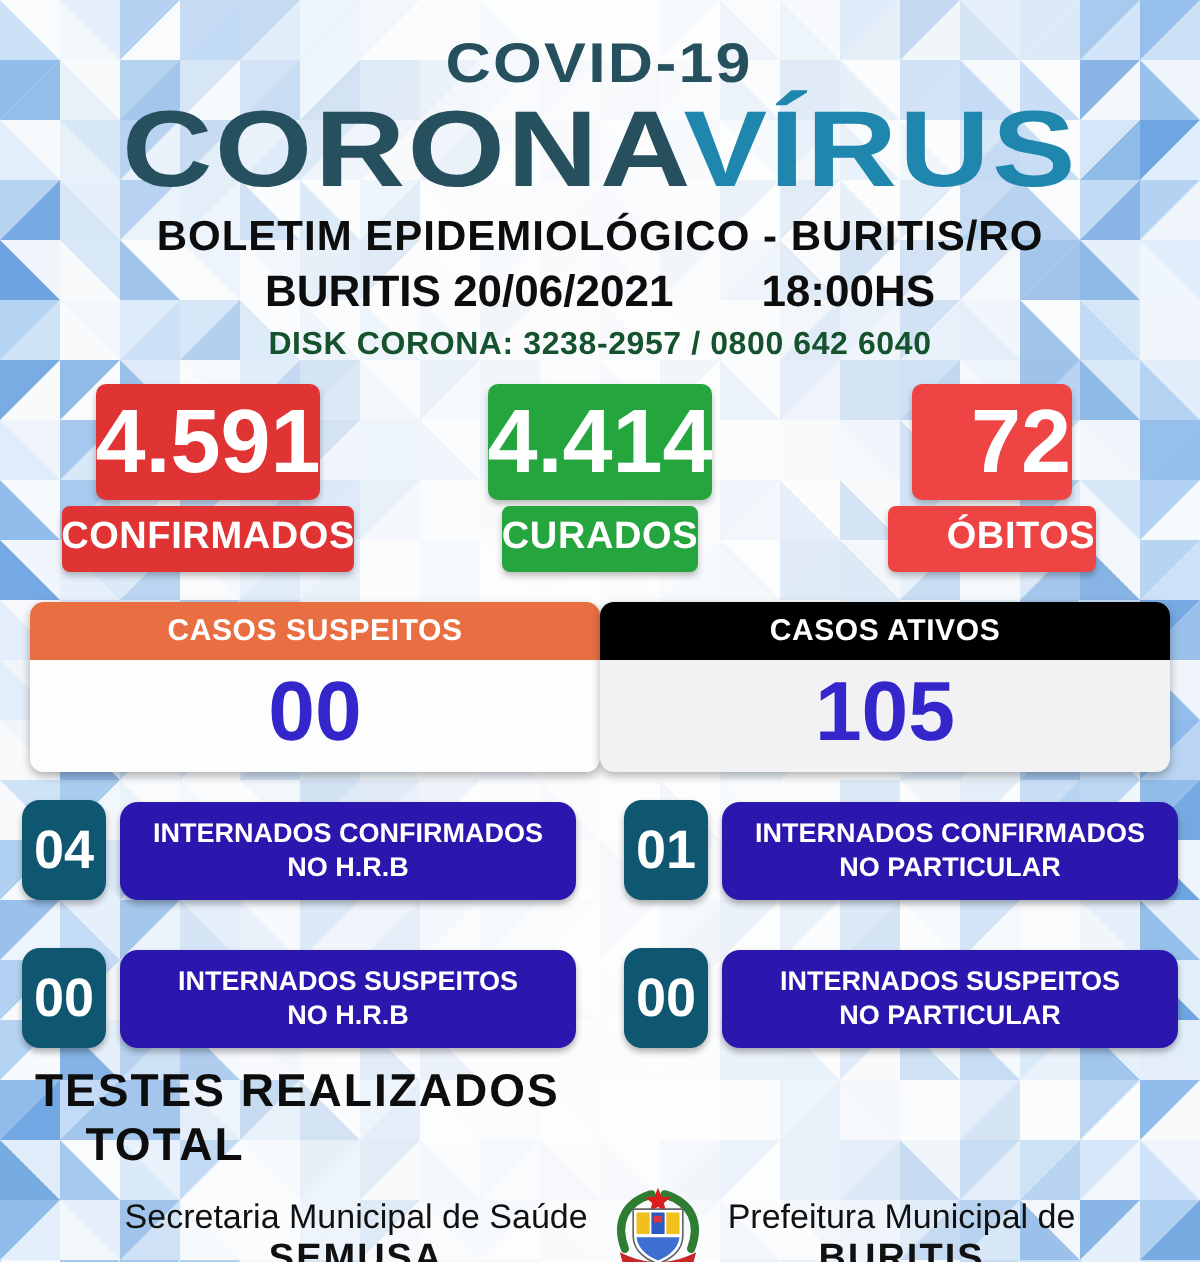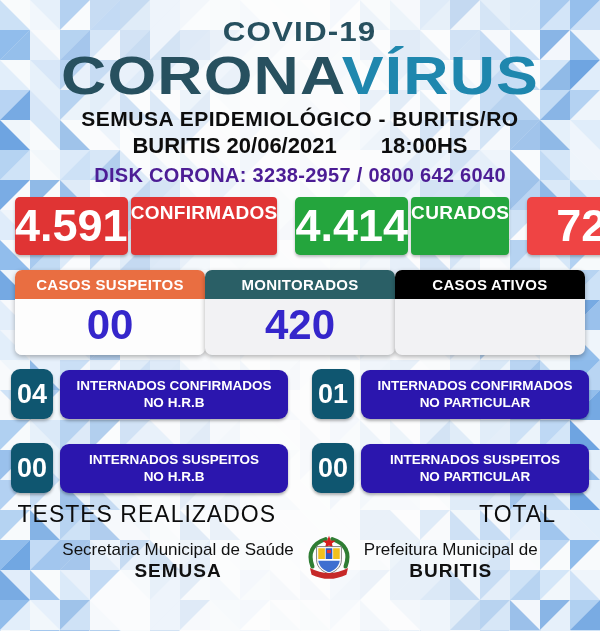--- a/index.html
+++ b/index.html
@@ -7,25 +7,25 @@
   .canvas { width:600px; height:631px; position:relative; background:#fdfdfd; overflow:hidden; margin:0 auto; }
   .bg { position:absolute; inset:0; width:600px; height:631px; }
   .content { position:absolute; inset:0; display:flex; flex-direction:column; align-items:center; }
 
   
   .covid { margin-top:16px; font-size:28px; font-weight:bold; color:#27505f; transform:scaleX(1.12); letter-spacing:1px; }
   .title-line { font-size:54px; font-weight:bold; line-height:1.02; color:#27505f; transform:scaleX(1.16); letter-spacing:1px; white-space:nowrap; }
   .title-virus { color:#1f87ae; }
   .bulletin { margin-top:4px; font-size:21px; font-weight:bold; color:#0d0d0d; letter-spacing:0.5px; }
   .date-line { margin-top:2px; font-size:22px; font-weight:bold; color:#0d0d0d; display:flex; gap:44px;text-align:center; }
-  .hotline { margin-top:5px; font-size:20px; font-weight:bold; color:#4c1d95; letter-spacing:0.3px; }
+  .hotline { margin-top:5px; font-size:16px; font-weight:bold; color:#14532d; letter-spacing:0.3px; }
 
   
   .primary-row { width:570px; margin-top:10px; display:flex; gap:18px; }
-  .pbox { flex:1; display:flex; flex-direction:row; gap:3px; }
+  .pbox { flex:1; display:flex; flex-direction:column; gap:3px;align-items:center; }
   .pnum { color:#fff; font-size:45px; font-weight:bold; text-align:center; border-radius:5px;
           height:58px; line-height:58px; box-shadow:0 2px 3px rgba(0,0,0,.25); }
   .plabel { color:#fff; font-size:19px; font-weight:bold; text-align:center; border-radius:4px;
             padding:5px 0 6px; box-shadow:0 2px 3px rgba(0,0,0,.25); letter-spacing:0.3px; }
   .c-red   { background:#e03434; }
   .c-green { background:#24a53d; }
   .c-black { background:#ef4444;padding-left:29px; }
 
   
   .secondary-row { width:570px; margin-top:15px; display:flex; }
@@ -41,21 +41,21 @@
   .hospital-grid { width:578px; margin-top:14px; display:grid; grid-template-columns:1fr 1fr; column-gap:22px; row-gap:12px;gap:24px; }
   .hosp-item { display:flex; align-items:center; gap:7px; }
   .hosp-num { background:#0f5670; color:#fff; font-size:27px; font-weight:bold; border-radius:9px;
               min-width:42px; height:50px; display:flex; align-items:center; justify-content:center;
               box-shadow:0 2px 3px rgba(0,0,0,.3); }
   .hosp-label { background:#2b16ae; color:#fff; font-size:13.5px; font-weight:bold; text-align:center;
                 border-radius:9px; flex:1; padding:7px 4px; line-height:1.3; box-shadow:0 2px 3px rgba(0,0,0,.3); }
 
   
   .tests { width:565px; margin-top:8px; }
-  .tests-row1 { display:flex; justify-content:space-between; align-items:center; font-size:23px; font-weight:normal; color:#0d0d0d; letter-spacing:1px; }
+  .tests-row1 { display:flex; justify-content:space-between; align-items:flex-start; font-size:23px; font-weight:bold; color:#0d0d0d; letter-spacing:1px;flex-direction:column; }
   .tests-total-label { width:130px; text-align:center; }
   .tests-row2 { display:flex; align-items:center; margin-top:0px; }
   .tests-val { font-size:19px; font-weight:bold; color:#0d0d0d; }
   .tests-rapid { margin-left:42px; }
   .total-box { margin-left:auto; background:#fff; border-radius:9px; padding:3px 18px; font-size:26px;
                font-weight:bold; color:#0d0d0d; box-shadow:0 1px 4px rgba(0,0,0,.2); }
 
   
   .footer { margin-top:7px; display:flex; align-items:center; justify-content:center; gap:10px; }
   .f-block { text-align:center; color:#111; }
@@ -991,21 +991,21 @@
       <polygon points="570,630 600,630 600,660" fill="#9cc5f0" opacity="0.47"></polygon>
       <polygon points="570,630 600,660 570,660" fill="#b9d7f5" opacity="0.39"></polygon>
       <polygon points="600,630 630,630 630,660" fill="#9cc5f0" opacity="0.49"></polygon>
       <polygon points="600,630 630,660 600,660" fill="#9cc5f0" opacity="0.50"></polygon>
     </svg>
 
   <div class="content">
 
     <div class="covid">COVID-19</div>
     <div class="title-line"><span>CORONA</span><span class="title-virus">VÍRUS</span></div>
-    <div class="bulletin">SEMUSA EPIDEMIOLÓGICO - BURITIS/RO</div>
+    <div class="bulletin">BOLETIM EPIDEMIOLÓGICO - BURITIS/RO</div>
     <div class="date-line">
       <span>BURITIS 20/06/2021</span>
       <span>18:00HS</span>
     </div>
     <div class="hotline">DISK CORONA: 3238-2957 / 0800 642 6040</div>
 
     <div class="primary-row">
       <div class="pbox">
         <div class="pnum c-red">4.591</div>
         <div class="plabel c-red">CONFIRMADOS</div>
@@ -1019,25 +1019,22 @@
         <div class="plabel c-black">ÓBITOS</div>
       </div>
     </div>
 
     <div class="secondary-row">
       <div class="card">
         <div class="card-header h-orange">CASOS SUSPEITOS</div>
         <div class="card-value card-body-white">00</div>
       </div>
       <div class="card">
-        <div class="card-header h-teal">MONITORADOS</div>
-        <div class="card-value">420</div>
-      </div>
-      <div class="card">
         <div class="card-header h-purple">CASOS ATIVOS</div>
+        <div class="card-value">105</div>
       </div>
     </div>
 
     <div class="hospital-grid">
       <div class="hosp-item">
         <div class="hosp-num">04</div>
         <div class="hosp-label">
           <div>INTERNADOS CONFIRMADOS</div>
           <div>NO H.R.B</div>
         </div>

